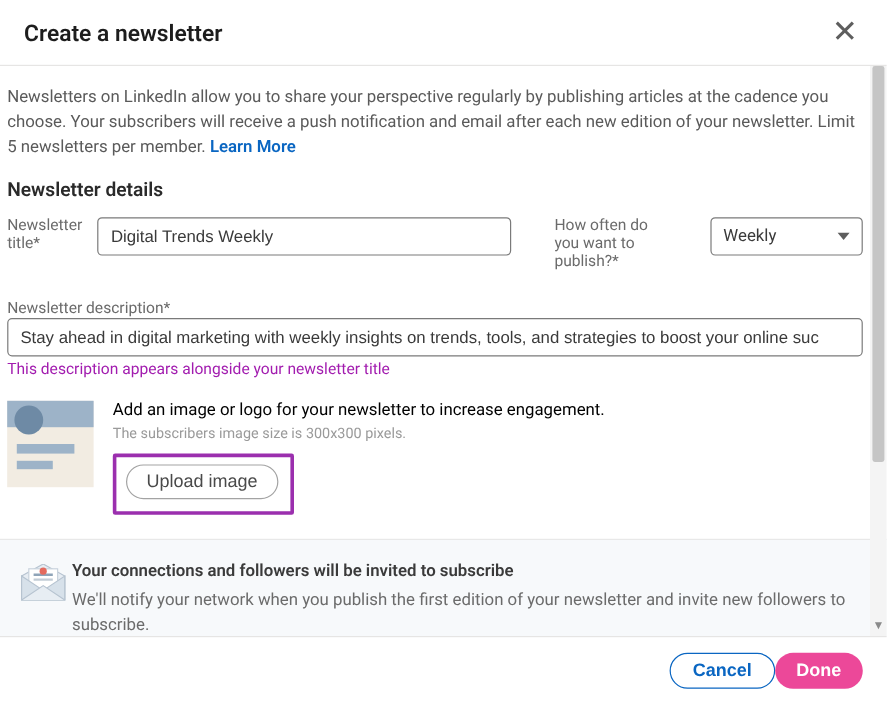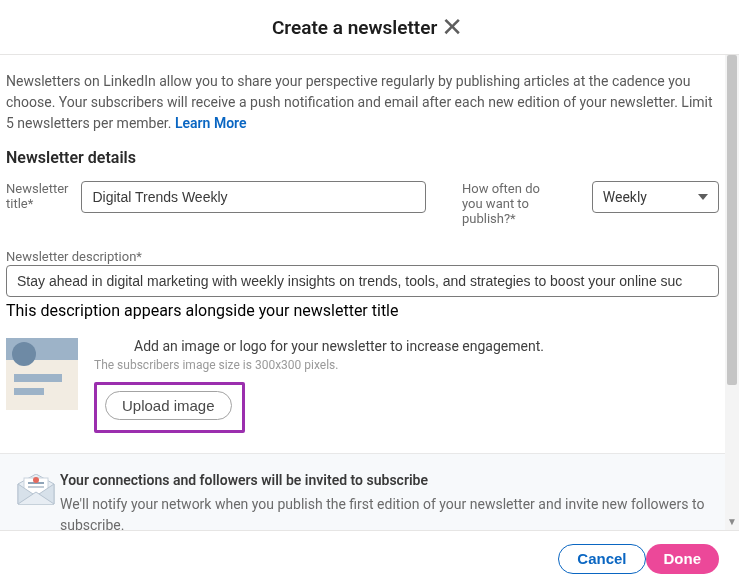--- a/index.html
+++ b/index.html
@@ -8,21 +8,21 @@
     width: 739px;
     height: 587px;
     background: #fff;
     color: #3a3a3a;
     position: relative;
     overflow: hidden;
   }
   .modal-header {
     display: flex;
     align-items: center;
-    justify-content: center;
+    justify-content: space-between;
     padding: 14px 20px 14px 20px;
     border-bottom: 1px solid #e6e5e4;
   }
   .modal-title {
     font-size: 19px;
     font-weight: 600;
     color: #1d1d1d;
   }
   .close-x {
     font-size: 26px;
@@ -98,22 +98,22 @@
     height: 32px;
     border: 1px solid #7a7a7a;
     border-radius: 4px;
     padding: 0 10px;
     font-size: 14px;
     color: #3a3a3a;
     white-space: nowrap;
     overflow: hidden;
   }
   .helper {
-    font-size: 16px;
-    color: #000000;
+    font-size: 13px;
+    color: #a21caf;
     margin-top: 4px;
   }
   .image-row {
     display: flex;
     margin-top: 18px;
     gap: 16px;
     align-items: flex-start;
   }
   .thumb {
     width: 72px; height: 72px;
@@ -133,21 +133,21 @@
   .thumb-line1 {
     position:absolute; top:36px; left:8px; width:48px; height:8px;
     background:#9db3c8;
   }
   .thumb-line2 {
     position:absolute; top:50px; left:8px; width:30px; height:7px;
     background:#9db3c8;
   }
   .image-text { flex:1; }
   .image-title {
-    font-size: 14px; color:#404040; margin-bottom:4px;margin-left:40px;
+    font-size: 14px; color:#000000; margin-bottom:4px;
   }
   .image-rec {
     font-size: 12px; color:#9a9a9a; margin-bottom:10px;
   }
   .upload-highlight {
     display:inline-block;
     border: 3px solid #9b2fae;
     padding: 6px 10px 10px 8px;
     border-radius: 2px;
   }

